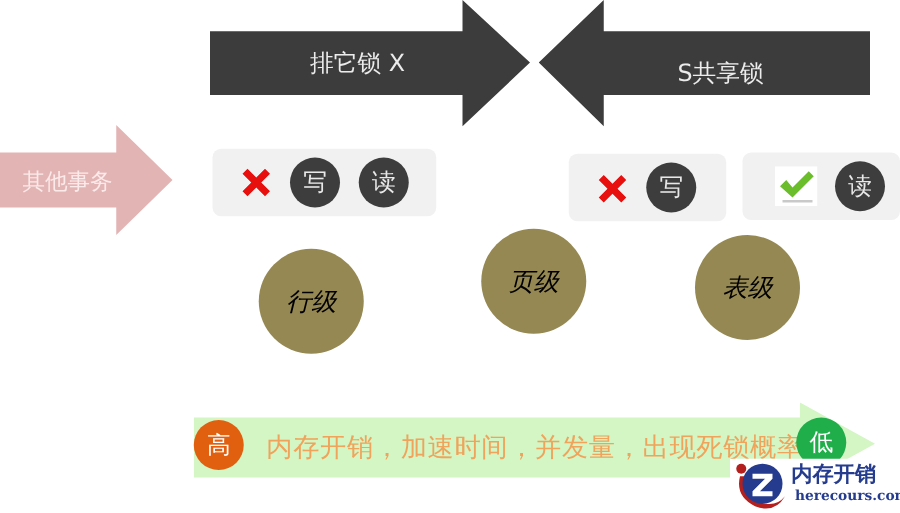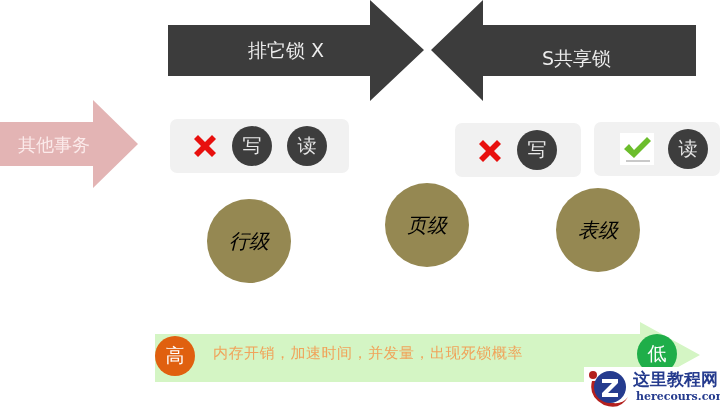--- a/index.html
+++ b/index.html
@@ -7,21 +7,21 @@
          font-family:"DejaVu Sans","Liberation Sans",sans-serif; }
   .abs { position:absolute; }
   .arrow-svg { position:absolute; }
   .arrow-label { position:absolute; color:#ececec; font-size:19px; white-space:nowrap; }
   .panel { position:absolute; background:#f1f1f1; border-radius:7px; }
   .circ-dark { position:absolute; width:40px; height:40px; border-radius:50%; background:#3d3d3d;
                color:#e8e8e8; font-size:19px; display:flex; align-items:center; justify-content:center; }
   .xmark { position:absolute; width:30px; height:30px; }
   .level { position:absolute; width:84px; height:84px; border-radius:50%; background:#958852;
            color:#000000; font-size:20px; display:flex; align-items:center; justify-content:center;font-style:italic; }
-  .bar-text { position:absolute; color:#f0a35a; font-size:15px; white-space:nowrap; letter-spacing:0.5px; }
+  .bar-text { position:absolute; color:#f0a35a; font-size:21px; white-space:nowrap; letter-spacing:0.5px; }
   .dot { position:absolute; width:40px; height:40px; border-radius:50%; color:#fff; font-size:19px;
          display:flex; align-items:center; justify-content:center; }
 </style>
 </head>
 <body>
 
 <svg class="arrow-svg" style="left:168px;top:0;" width="258" height="102" viewBox="0 0 258 102">
   <polygon points="0,25 202,25 202,0 256,50 202,101 202,76 0,76" fill="#3c3c3c"></polygon>
 </svg>
 <div class="arrow-label" style="left:248px;top:38px;">排它锁 X</div>
@@ -68,15 +68,15 @@
 <div class="bar-text" style="left:213px;top:344px;">内存开销，加速时间，并发量，出现死锁概率</div>
 <div class="dot" style="left:637px;top:334px;background:#1fae49;">低</div>
 
 <div class="abs" style="left:584px;top:367px;width:136px;height:43px;background:#ffffff;">
   <svg class="abs" style="left:2px;top:0;" width="44" height="43" viewBox="0 0 44 43">
     <path d="M6,14 Q2,30 18,38 Q34,44 42,30 Q34,40 20,34 Q8,28 10,14 Z" fill="#b3201e"></path>
     <circle cx="7" cy="8" r="4" fill="#b3201e"></circle>
     <circle cx="24" cy="20" r="16" fill="#253b8e"></circle>
     <path d="M16,12 L32,12 L32,16 L22,26 L32,26 L32,30 L16,30 L16,26 L26,16 L16,16 Z" fill="#ffffff"></path>
   </svg>
-  <div class="abs" style="left:49px;top:1px;color:#253b8e;font-family:'DejaVu Serif',serif;font-weight:bold;font-size:17px;white-space:nowrap;">这里教程网</div>
+  <div class="abs" style="left:49px;top:1px;color:#253b8e;font-family:'DejaVu Serif',serif;font-weight:bold;font-size:17px;white-space:nowrap;">内存开销</div>
   <div class="abs" style="left:52px;top:23px;color:#253b8e;font-family:'DejaVu Serif',serif;font-weight:bold;font-size:11px;white-space:nowrap;">herecours.com</div>
 </div>
 
 </body></html>

